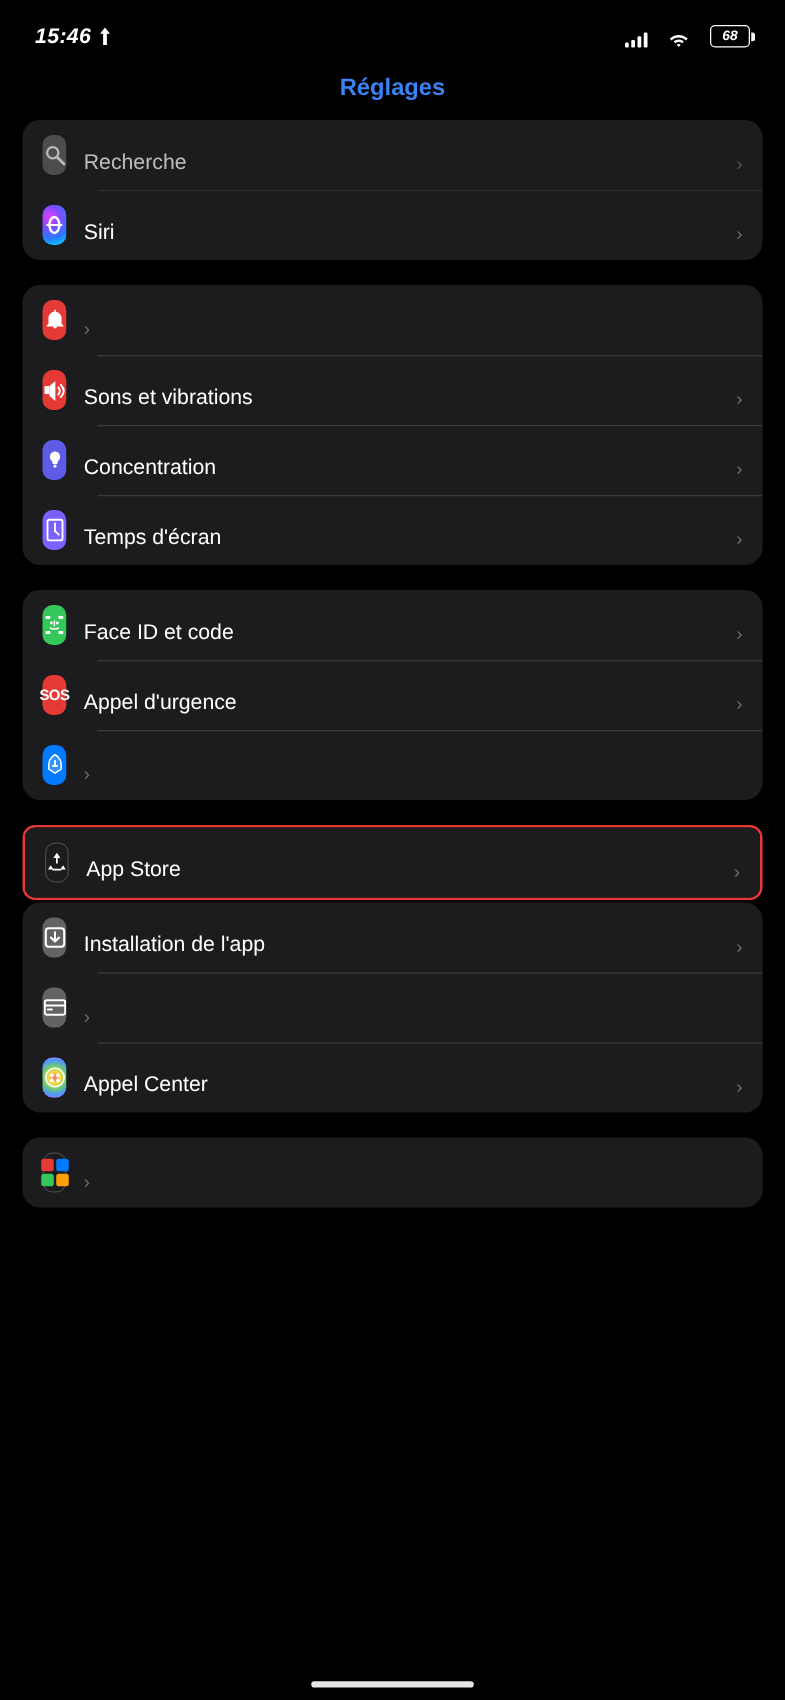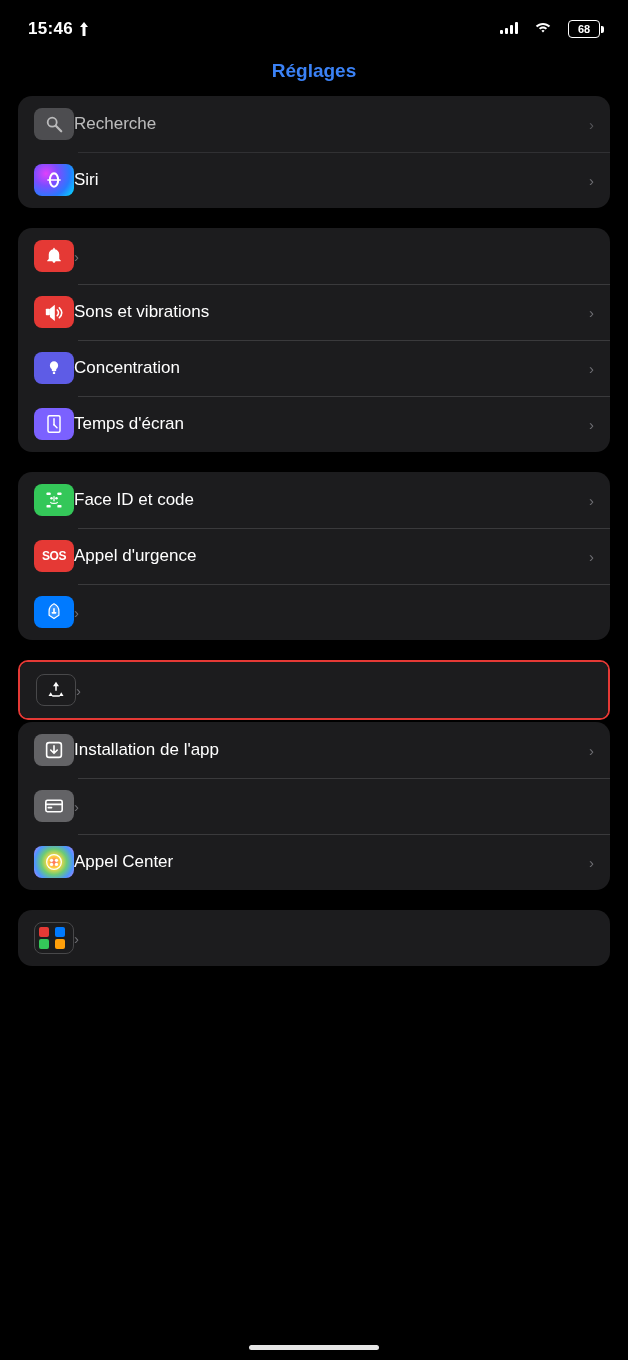--- a/index.html
+++ b/index.html
@@ -13,30 +13,31 @@
       position: relative;
     }
 
     
     .status-bar {
       display: flex;
       justify-content: space-between;
       align-items: center;
       padding: 14px 28px 8px 28px;
       height: 52px;
+      font-style: italic;
     }
     .status-time {
       font-size: 17px;
       font-weight: 600;
       letter-spacing: 0.3px;
       color: #fff;
     }
     .status-icons {
       display: flex;
-      align-items: flex-start;
+      align-items: flex-end;
       gap: 17px;
     }
     .signal-bars {
       display: flex;
       align-items: flex-end;
       gap: 2px;
       height: 14px;
     }
     .signal-bar {
       background: #fff;
@@ -79,40 +80,41 @@
     
     .card {
       background: #1c1c1e;
       border-radius: 14px;
       margin: 0 18px 20px 18px;
       overflow: hidden;
     }
 
     .settings-row {
       display: flex;
-      align-items: center;
+      align-items: flex-end;
       padding: 12px 16px;
       position: relative;
       cursor: pointer;
       min-height: 56px;
     }
     .settings-row:not(:last-child)::after {
       content: '';
       position: absolute;
       bottom: 0;
       left: 60px;
       right: 0;
       height: 0.5px;
       background: #3a3a3c;
     }
 
     .row-icon {
-      width: 40px;
+      width: 19px;
       height: 32px;
       border-radius: 8px;
+      margin-right: 14px;
       flex-shrink: 0;
       display: flex;
       align-items: center;
       justify-content: center;
       font-size: 17px;
     }
 
     .row-label {
       flex: 1;
       font-size: 17px;
@@ -299,20 +301,21 @@
 <div class="highlighted-row">
   <div class="settings-row">
     <div class="row-icon" style="background:#1c1c1e;border:1.5px solid #48484a;">
       <svg width="18" height="20" viewBox="0 0 24 26">
         <path d="M12 2L8 8h3v6h2V8h3L12 2z" fill="white"></path>
         <path d="M5 16l-3 5h6l-1.5-2.5L5 16z" fill="white"></path>
         <path d="M19 16l-1.5 2.5L16 21h6l-3-5z" fill="white"></path>
         <line x1="7" y1="21" x2="17" y2="21" stroke="white" stroke-width="2"></line>
       </svg>
     </div>
+    <span class="row-label">App Store</span>
     <span class="chevron">›</span>
   </div>
 </div>
 
 <div class="card" style="margin-top:2px;">
 
   <div class="settings-row">
     <div class="row-icon" style="background:#636366;">
       <svg width="18" height="18" viewBox="0 0 22 22">
         <rect x="2" y="2" width="18" height="18" rx="3" stroke="white" stroke-width="2" fill="none"></rect>

